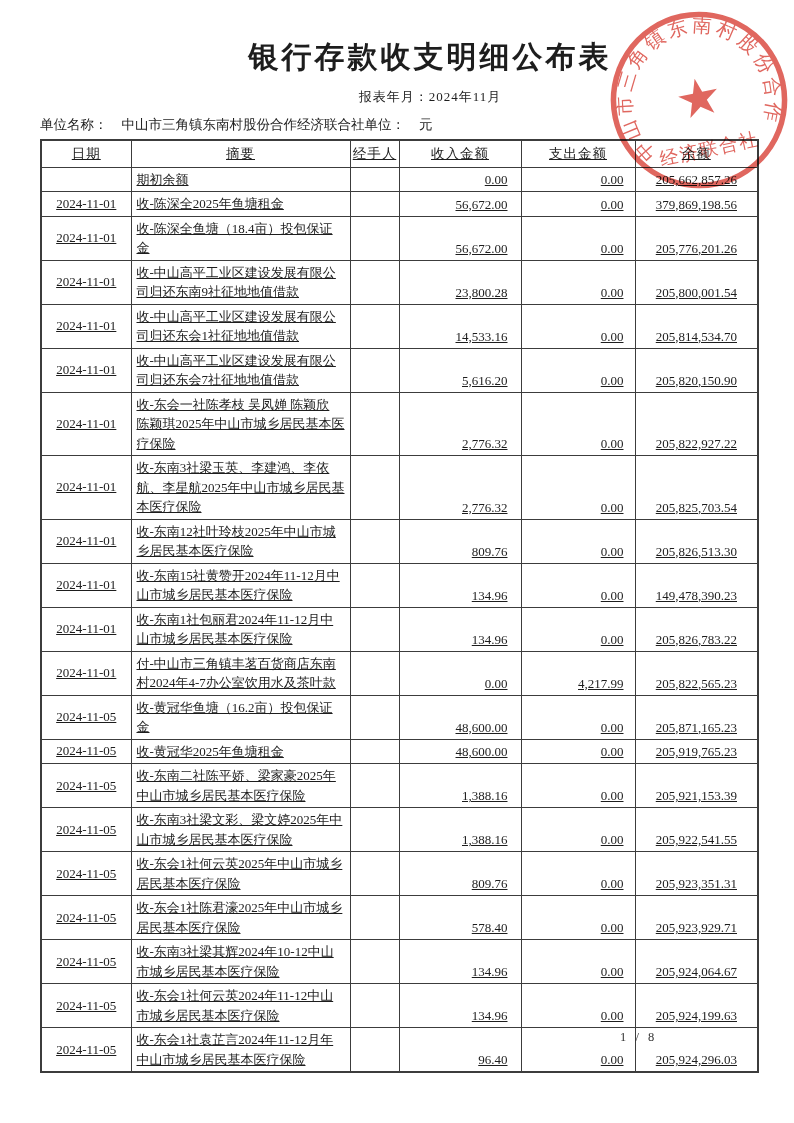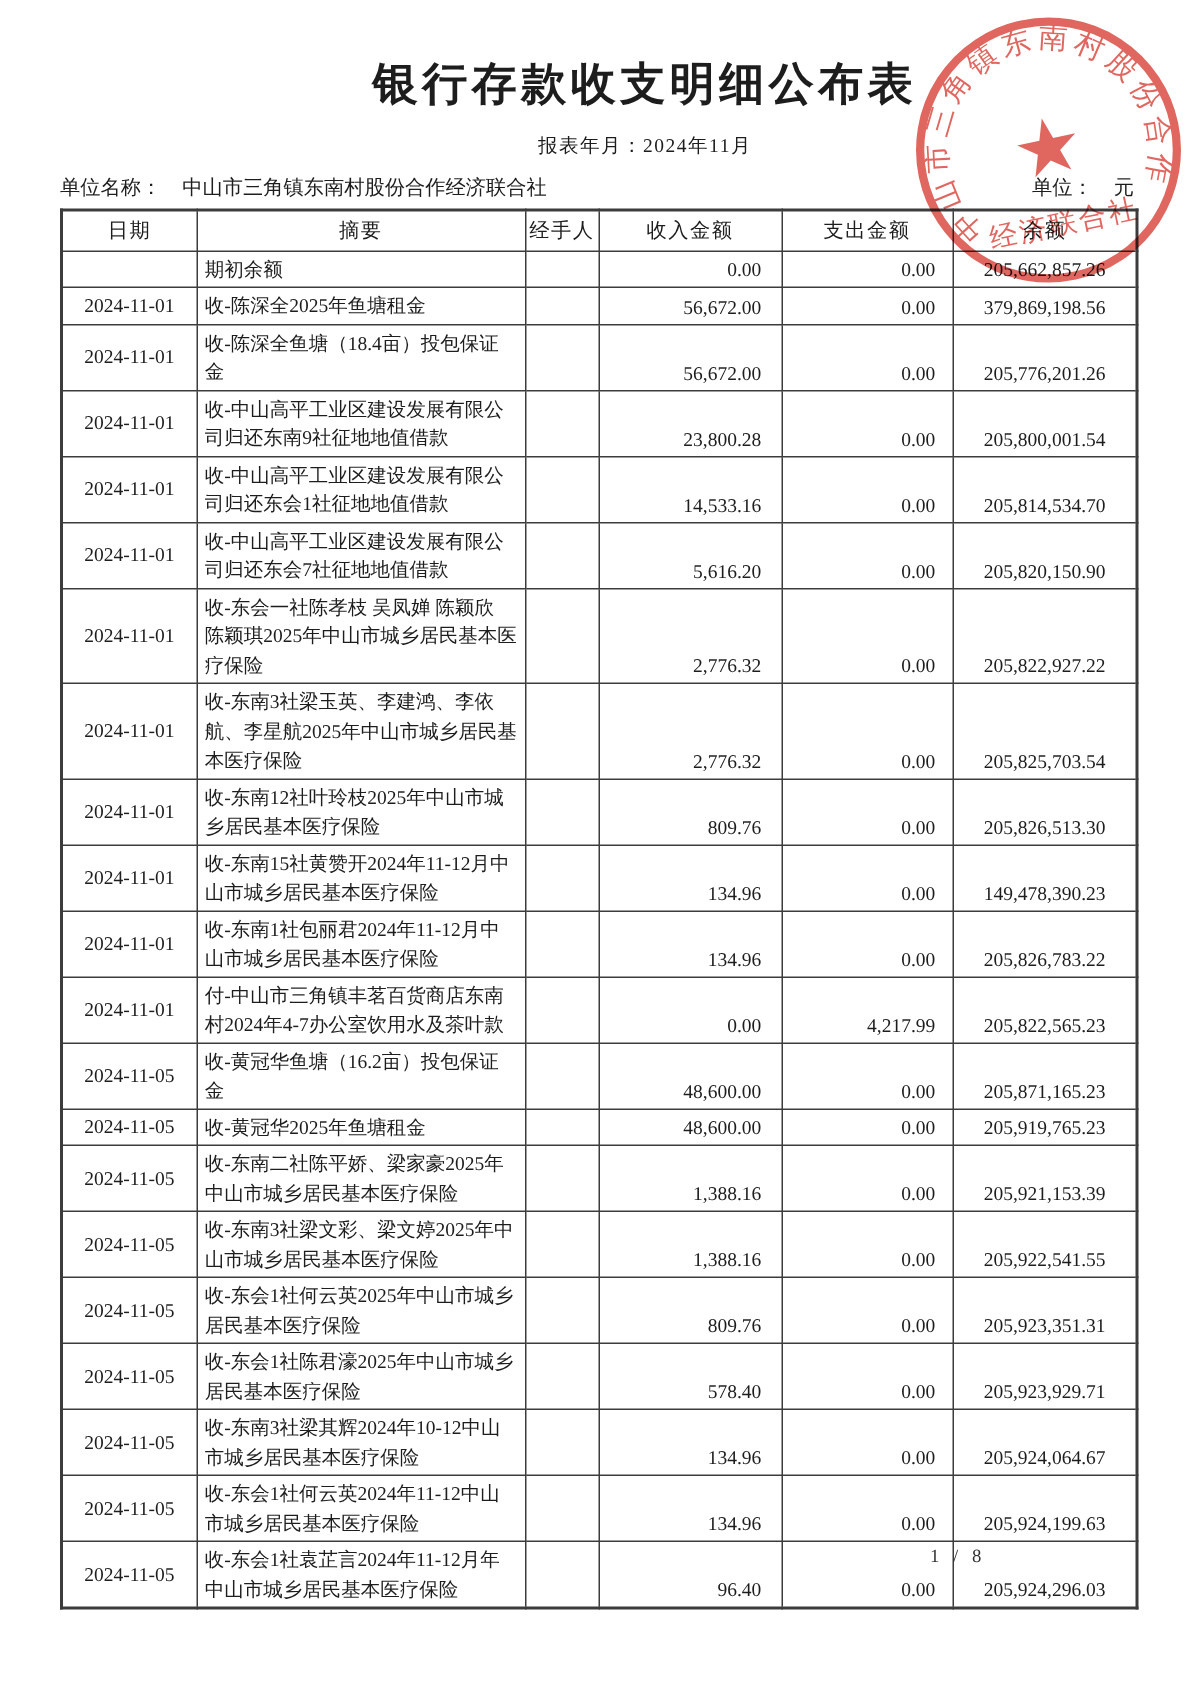--- a/index.html
+++ b/index.html
@@ -24,39 +24,38 @@
     line-height: 1;
   }
   .doc-subtitle {
     margin-top: 16px;
     font-size: 13px;
     letter-spacing: 1px;
   }
   .meta-row {
     margin: 10px 30px 5px 40px;
     display: flex;
-    justify-content: space-between;
     align-items: flex-end;
     font-size: 13.5px;
   }
   .meta-left .unit-name { margin-left: 14px; }
   .meta-right { padding-right: 8px; }
   .meta-right .currency { margin-left: 14px; }
 
   table.ledger {
     margin-left: 40px;
     width: 717px;
     border-collapse: collapse;
     table-layout: fixed;
     font-size: 13px;
   }
   table.ledger, table.ledger th, table.ledger td {
     border: 1px solid #3c3c3c;
   }
-  table.ledger { border: 2px solid #3c3c3c; }
+  table.ledger { border: 2px solid #3c3c3c; text-decoration: underline; }
   th {
     height: 27px;
     font-weight: normal;
     font-size: 13.5px;
     text-align: center;
     letter-spacing: 1px;
   }
   td { height: 23px; }
   td.c-date   { text-align: center; vertical-align: middle; white-space: nowrap; font-size: 13px; }
   td.c-summary{ padding: 2px 5px; line-height: 1.5; vertical-align: middle; }

